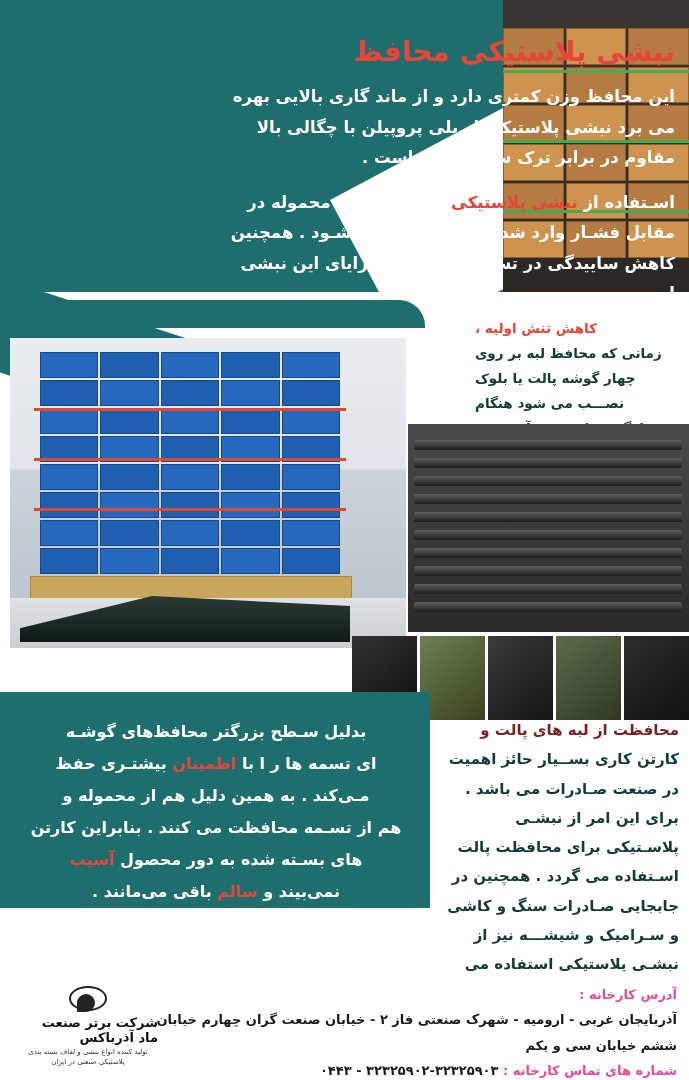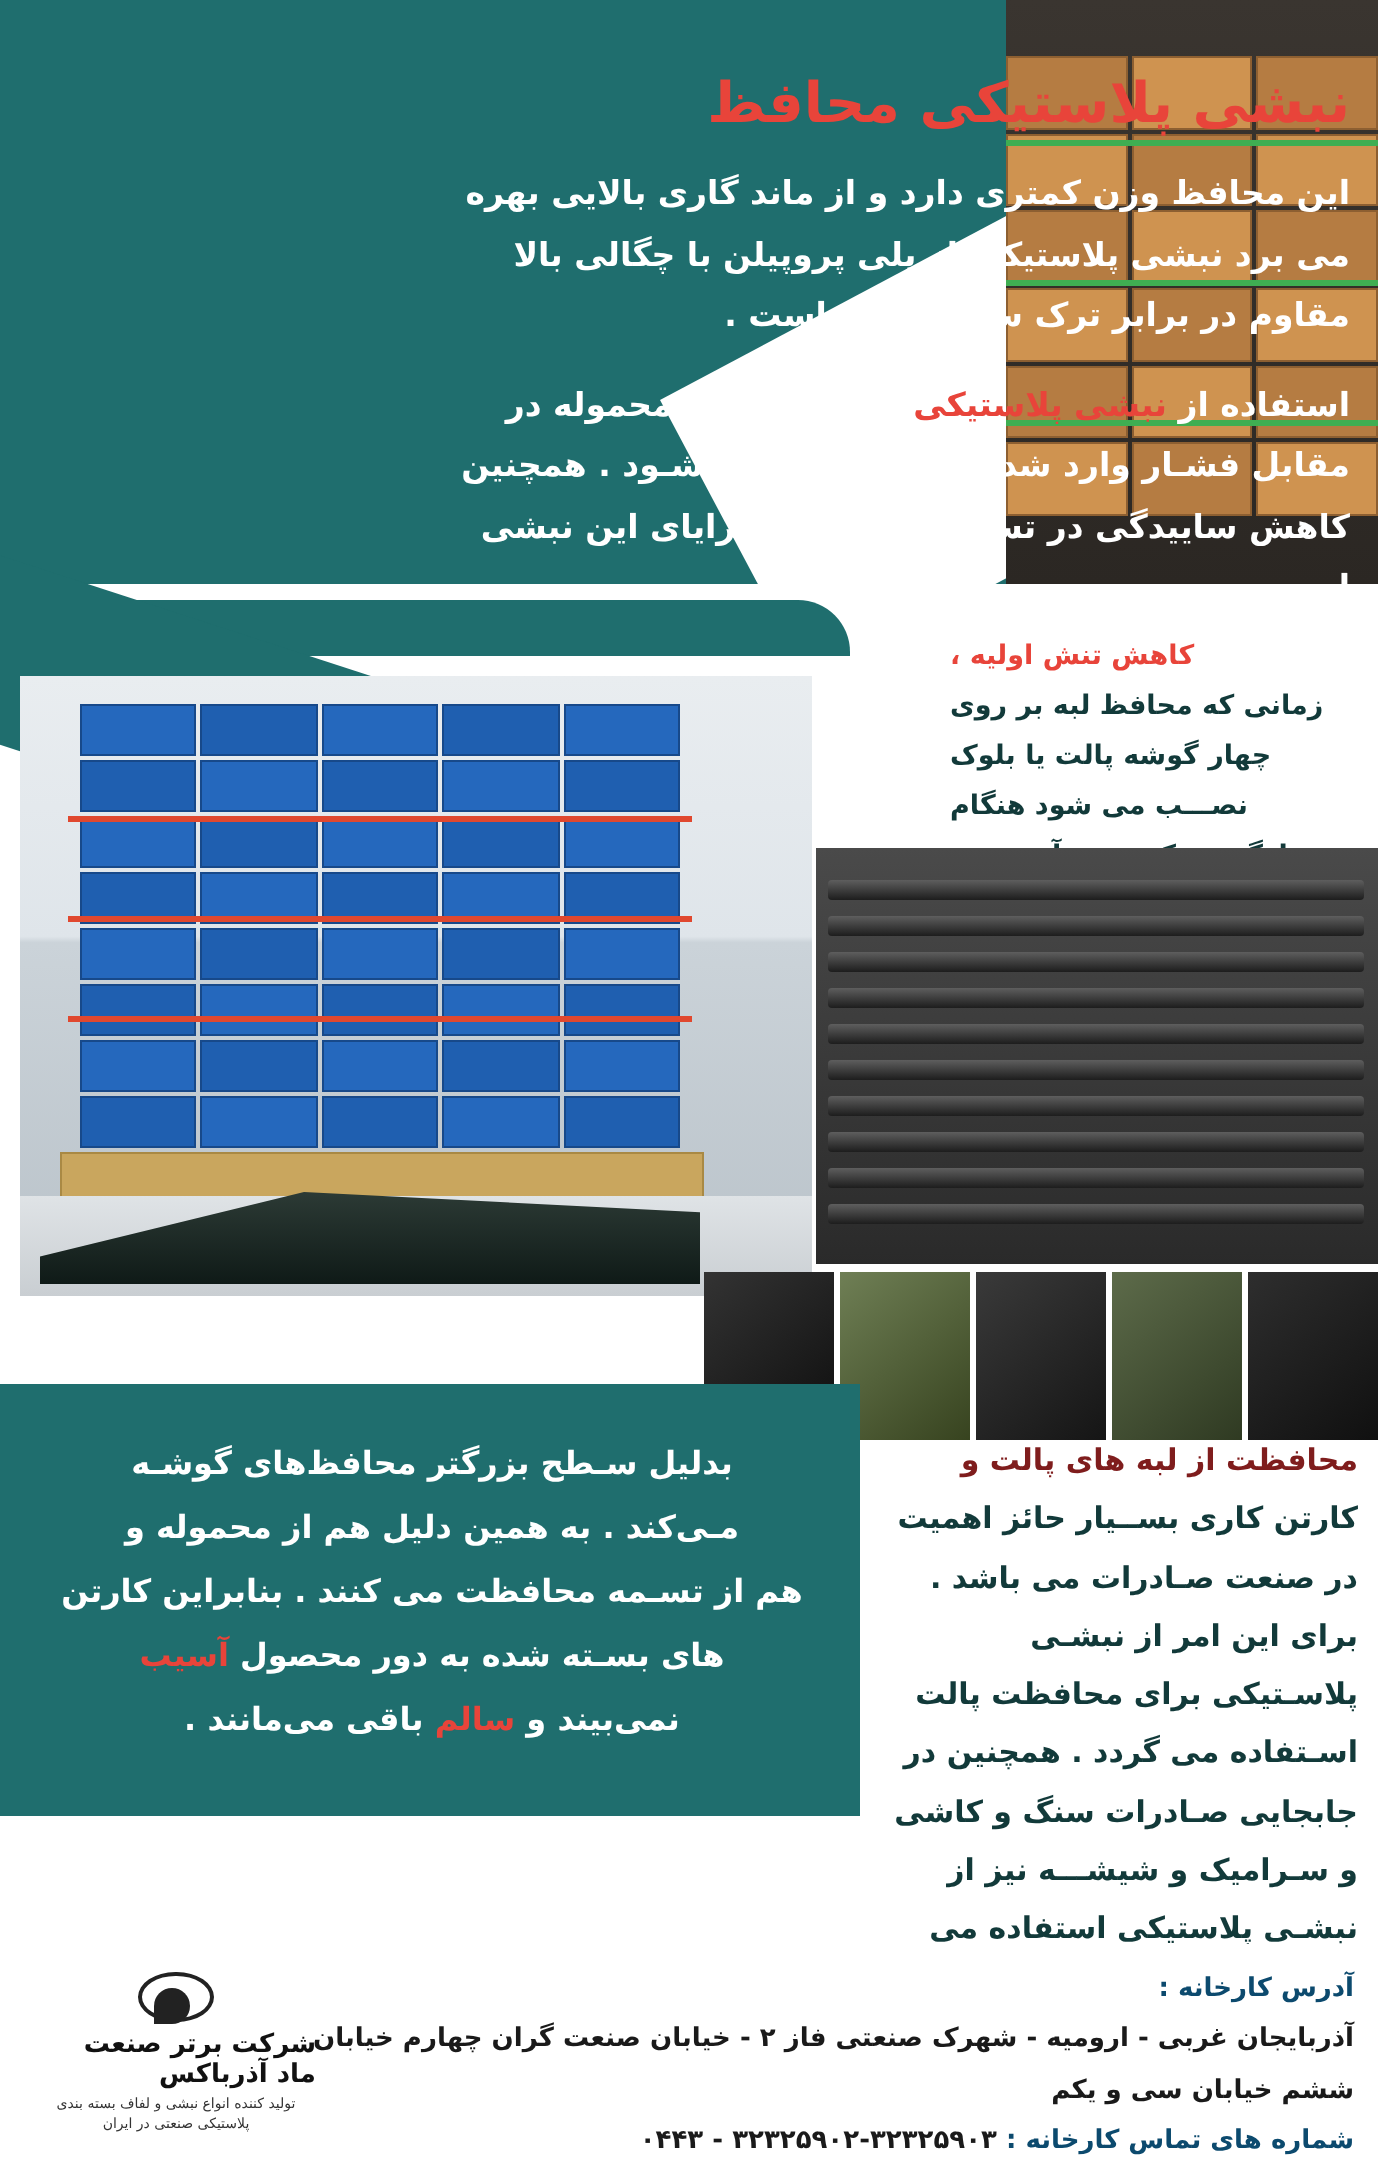--- a/index.html
+++ b/index.html
@@ -107,21 +107,21 @@
 
   
   .footer{
     position:absolute;left:0;bottom:0;width:689px;height:108px;background:#ffffff;
   }
   .footer .lines{
     position:absolute;right:12px;top:10px;width:530px;
     direction:rtl;text-align:right;color:#1a1a1a;
     font-size:13px;line-height:1.95;font-weight:bold;
   }
-  .footer .lines .lbl{color:#0c4a6e;text-align:center;}
+  .footer .lines .lbl{color:#ec4899;text-align:center;}
   .logo{
     position:absolute;left:18px;top:14px;width:140px;height:82px;
     display:flex;flex-direction:column;align-items:center;justify-content:flex-end;
     color:#111;
   }
   .logo .mark{
     width:34px;height:34px;border:2px solid #222;border-radius:50%;
     position:relative;margin-bottom:4px;
   }
   .logo .mark:before{
@@ -221,21 +221,21 @@
       <div class="green-strap" style="top:70px"></div>
       <div class="green-strap" style="top:140px"></div>
       <div class="green-strap" style="top:210px"></div>
     </div>
   </div>
 
   <div class="hdr">
     <h1>نبشی پلاستیکی محافظ</h1>
     <p>این محافظ وزن کمتری دارد و از ماند گاری بالایی بهره می برد نبشی پلاستیکی از پلی پروپیلن با چگالی بالا مقاوم در برابر ترک ساخته شده است .</p>
     <p>
-      <span>استفاده از </span><span class="em-red">نبشی پلاستیکی</span><span> باعث می‌شود محموله در مقابل فشـار وارد شده از تسـمه مقاوم شـود . همچنین کاهش ساییدگی در تسـمه هااز جمله مزایای این نبشی است .</span>
+      <span>اسـتفاده از </span><span class="em-red">نبشی پلاستیکی</span><span> باعث می‌شود محموله در مقابل فشـار وارد شده از تسـمه مقاوم شـود . همچنین کاهش ساییدگی در تسـمه هااز جمله مزایای این نبشی است .</span>
     </p>
   </div>
 
   <div class="note-right">
     <div class="hl">کاهش تنش اولیه ،</div>
     <div>زمانی که محافظ لبه بر روی چهار گوشه پالت یا بلوک نصـــب می شود هنگام بارگیـری کمتـرین آسیب به لبه‌ها می‌رسند.</div>
   </div>
 
   <div class="bracket"></div>
   <div class="diag-left"></div>
@@ -312,20 +312,23 @@
     <div class="thumb t1"></div>
     <div class="thumb t2"></div>
     <div class="thumb t3"></div>
     <div class="thumb t4"></div>
     <div class="thumb t5"></div>
   </div>
 
   <div class="block-left">
     <div class="txt">
       <div>بدلیل سـطح بزرگتر محافظ‌های گوشـه</div>
+      <div>
+        <span>ای تسمه ها ر ا با </span><span class="hl">اطمینان</span><span> بیشتـری حفظ</span>
+      </div>
       <div>مـی‌کند .  به همین دلیل هم از محموله و</div>
       <div>هم از تسـمه محافظت می کنند . بنابراین کارتن</div>
       <div>
         <span>های بسـته شده به دور محصول </span><span class="hl">آسیب</span>
       </div>
       <div>
         <span>نمی‌بیند و </span><span class="hl">سالم</span><span> باقی می‌مانند .</span>
       </div>
     </div>
   </div>

